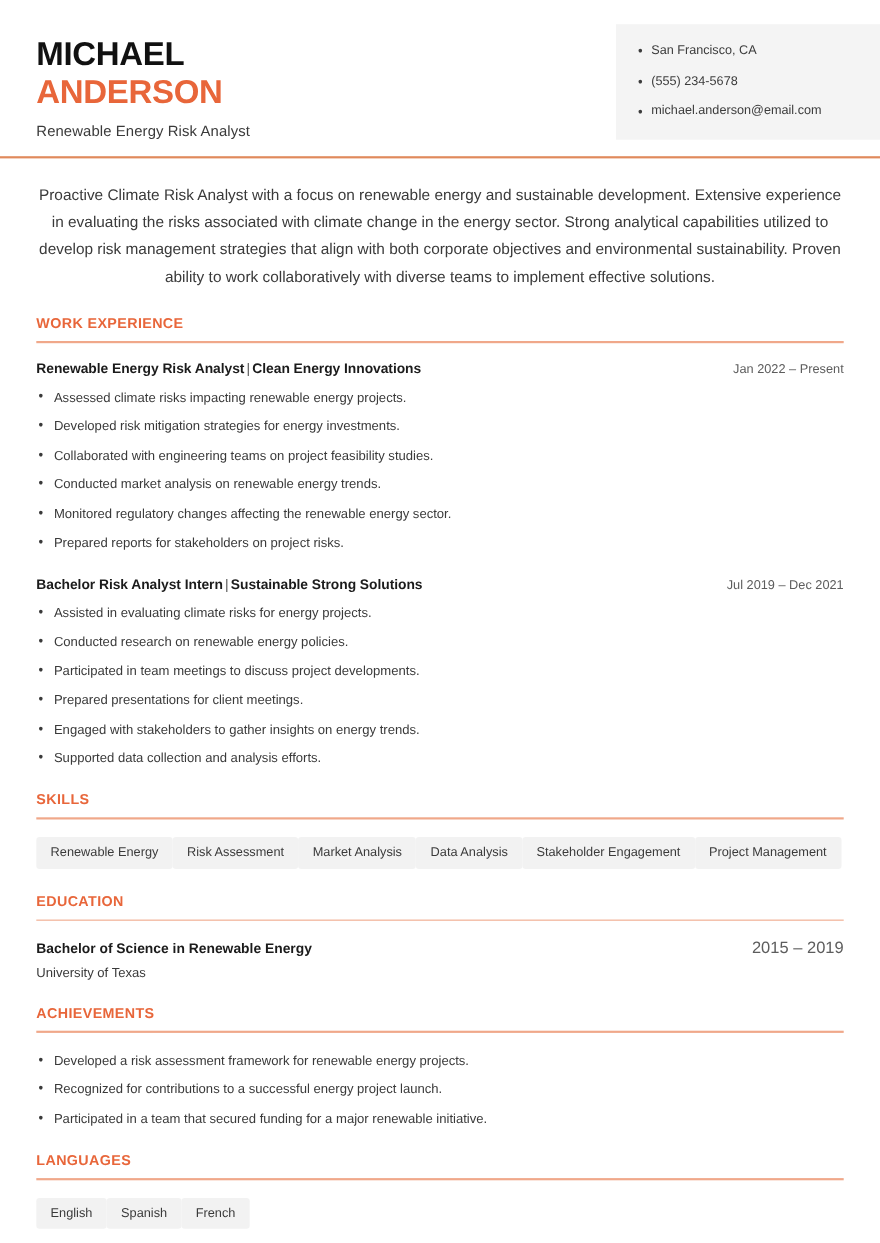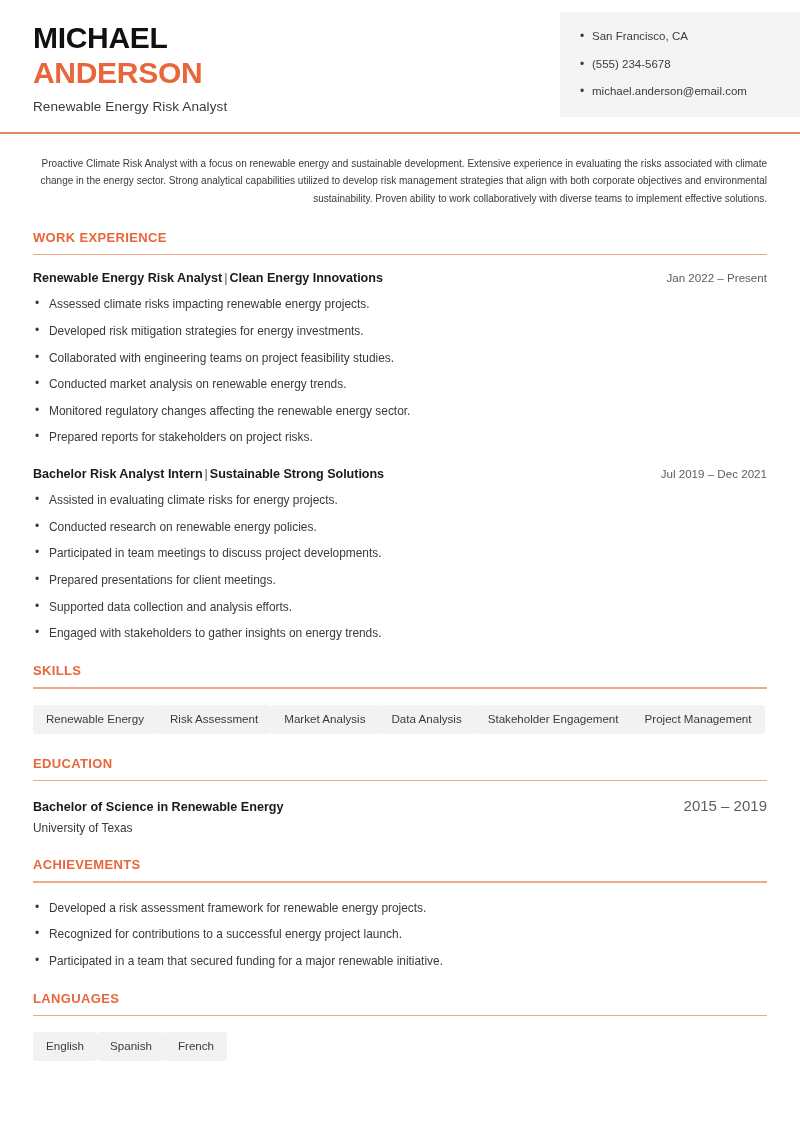--- a/index.html
+++ b/index.html
@@ -21,23 +21,23 @@
     width: 800px;
     height: 1130px;
     background: #ffffff;
     overflow: hidden;
   }
 
   
   .header {
     position: relative;
     display: flex;
-    align-items: center;
+    align-items: flex-end;
     justify-content: space-between;
-    padding: 12px 0 0 0;
+    padding: 22px 0 0 0;
     min-height: 110px;
   }
 
   .header-left {
     padding-left: 33px;
     padding-top: 6px;
   }
 
   .name-line {
     font-size: 30px;
@@ -91,24 +91,24 @@
     margin-top: 15px;
   }
 
   
   .content {
     padding: 0 33px;
   }
 
   .summary {
     margin-top: 21px;
-    font-size: 10px;
+    font-size: 14px;
     line-height: 1.78;
     color: #3a3a3a;
-    text-align: right;
+    text-align: center;
   }
 
   
   .section { margin-top: 22px; }
 
   .section-title {
     font-size: 13px;
     font-weight: 700;
     color: #E8663A;
     letter-spacing: 0.35px;
@@ -277,22 +277,22 @@
           <div class="entry-title">
             <span>Bachelor Risk Analyst Intern</span><span class="entry-sep">|</span><span>Sustainable Strong Solutions</span>
           </div>
           <div class="entry-date">Jul 2019 – Dec 2021</div>
         </div>
         <ul class="bullets">
           <li>Assisted in evaluating climate risks for energy projects.</li>
           <li>Conducted research on renewable energy policies.</li>
           <li>Participated in team meetings to discuss project developments.</li>
           <li>Prepared presentations for client meetings.</li>
+          <li>Engaged with stakeholders to gather insights on energy trends.</li>
           <li>Supported data collection and analysis efforts.</li>
-          <li>Engaged with stakeholders to gather insights on energy trends.</li>
         </ul>
       </div>
     </div>
 
     <div class="section">
       <div class="section-title">SKILLS</div>
       <div class="section-rule"></div>
       <div class="chips">
         <span class="chip">Renewable Energy</span>
         <span class="chip">Risk Assessment</span>

